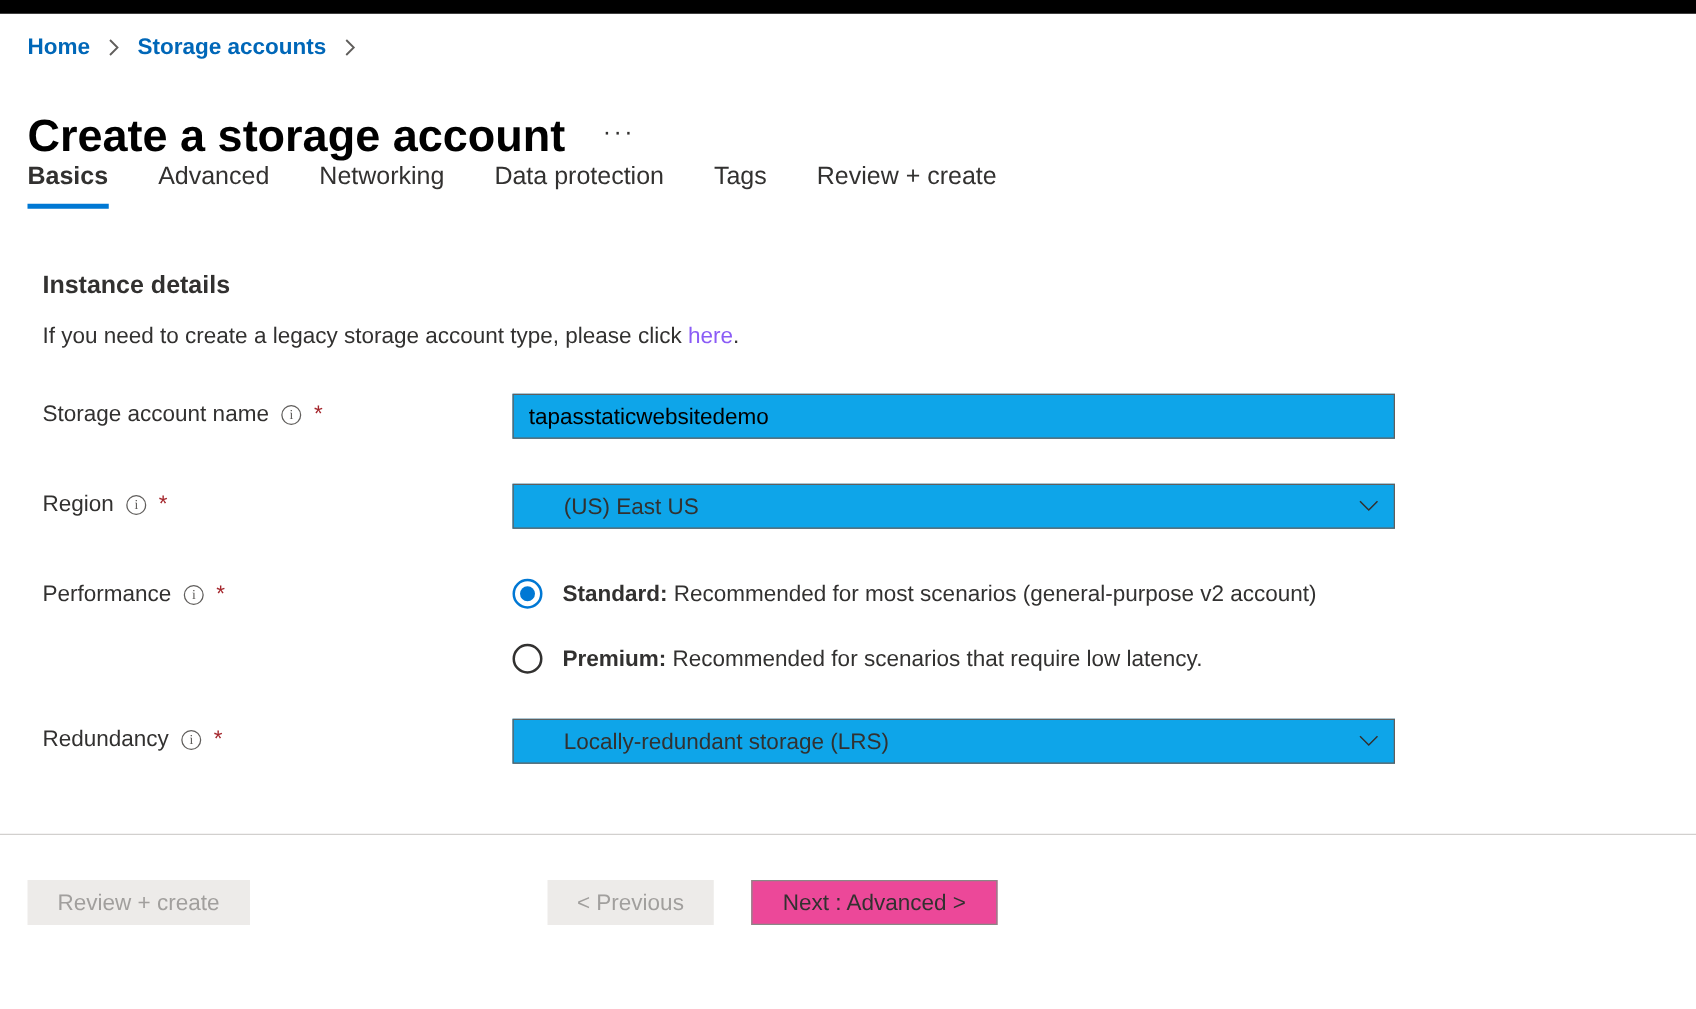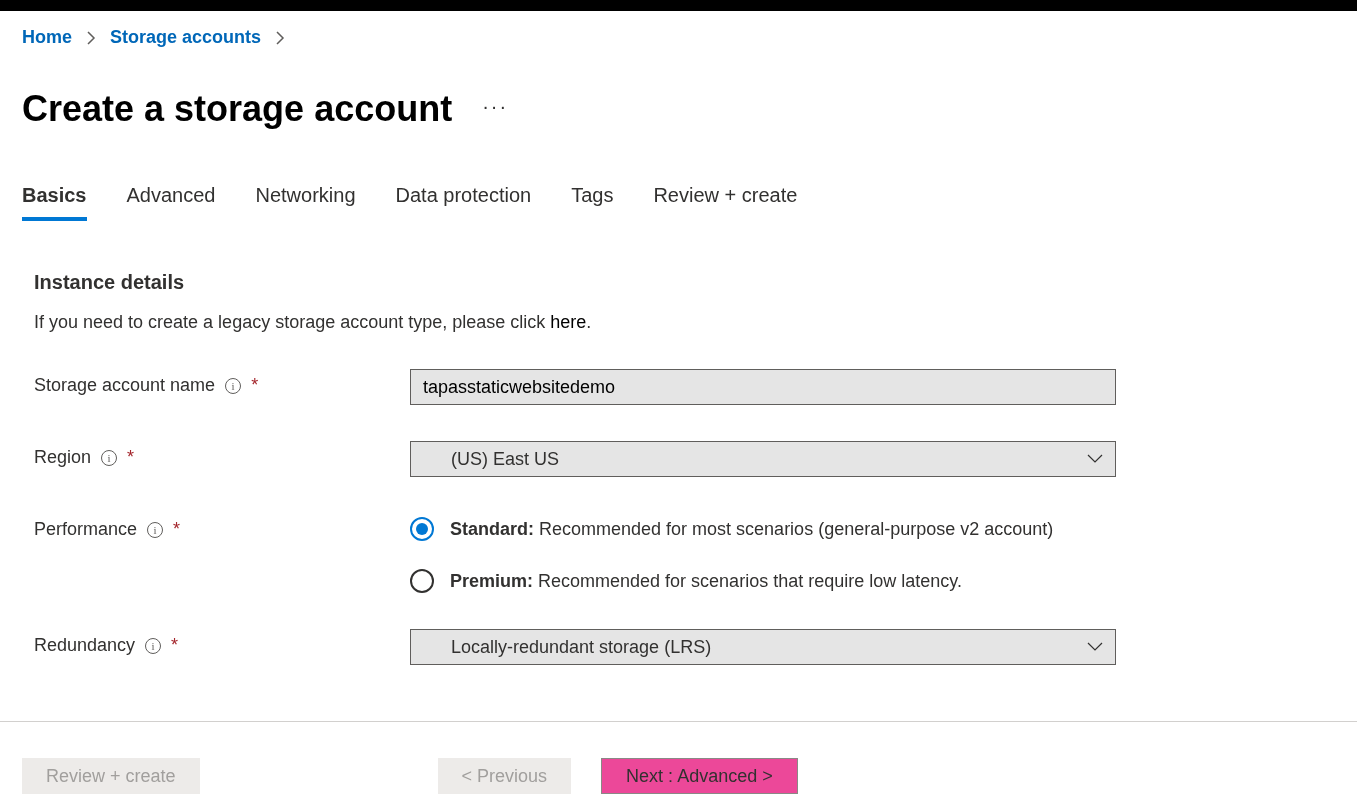--- a/index.html
+++ b/index.html
@@ -48,21 +48,20 @@
   .ellipsis-btn {
     font-size: 20px;
     color: #323130;
     cursor: pointer;
     letter-spacing: 2px;
     padding-bottom: 6px;
   }
   .tabs {
     display: flex;
     gap: 40px;
-    margin-top: 54px;
     font-size: 20px;
   }
   .tab {
     padding-bottom: 10px;
     cursor: pointer;
     color: #323130;
     border-bottom: 4px solid transparent;
   }
   .tab.active {
     font-weight: 600;
@@ -75,21 +74,21 @@
   .section-title {
     font-size: 20px;
     font-weight: 600;
     margin: 0 0 18px 0;
   }
   .section-desc {
     font-size: 18px;
     color: #323130;
   }
   .link-inline {
-    color: #000000;
+    color: #8b5cf6;
     cursor: pointer;
   }
   .form-row {
     display: flex;
     align-items: flex-start;
     margin-top: 36px;
   }
   .form-label-col {
     width: 376px;
     display: flex;
@@ -117,21 +116,21 @@
   .form-control-col {
     flex: 0 0 706px;
   }
   .input, .select {
     width: 100%;
     height: 36px;
     border: 1px solid #605e5c;
     padding: 0 12px;
     font-size: 18px;
     font-family: inherit;
-    background: #e5e5e5;
+    background: #0ea5e9;
   }
   .select {
     display: flex;
     align-items: center;
     justify-content: space-between;
     cursor: pointer;
     padding-left: 40px;
   }
   .chev-down {
     display: inline-flex;

